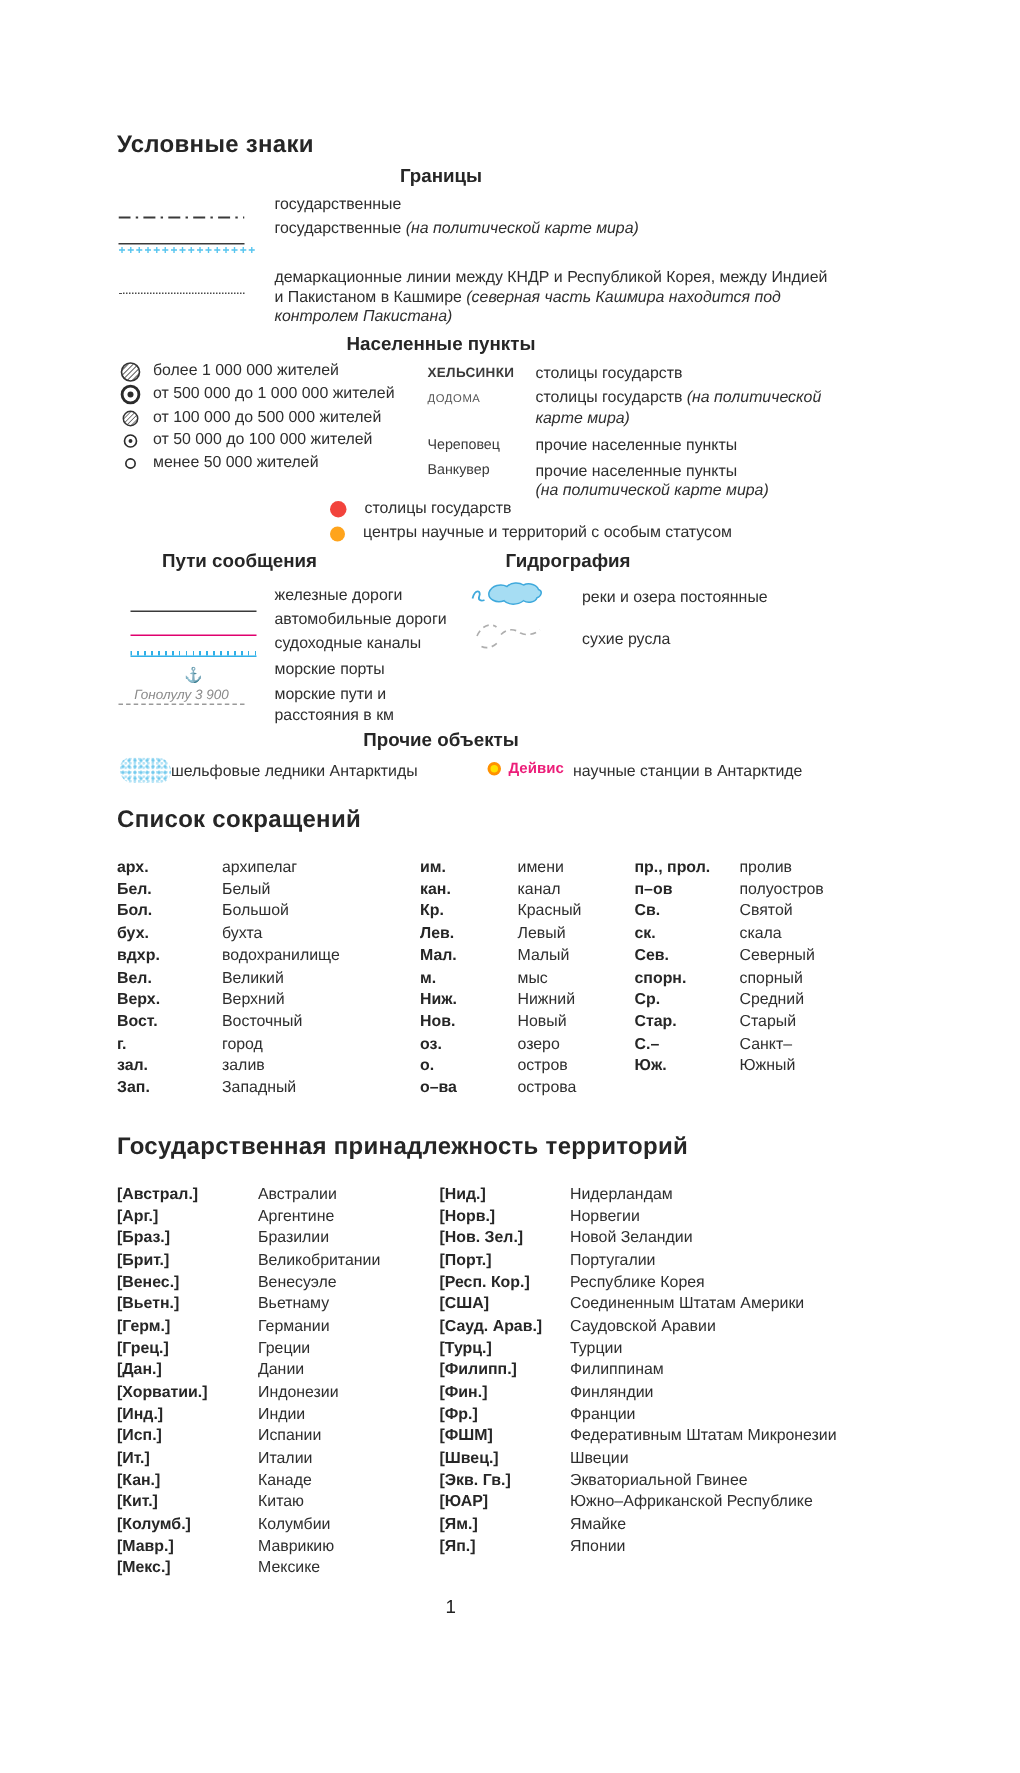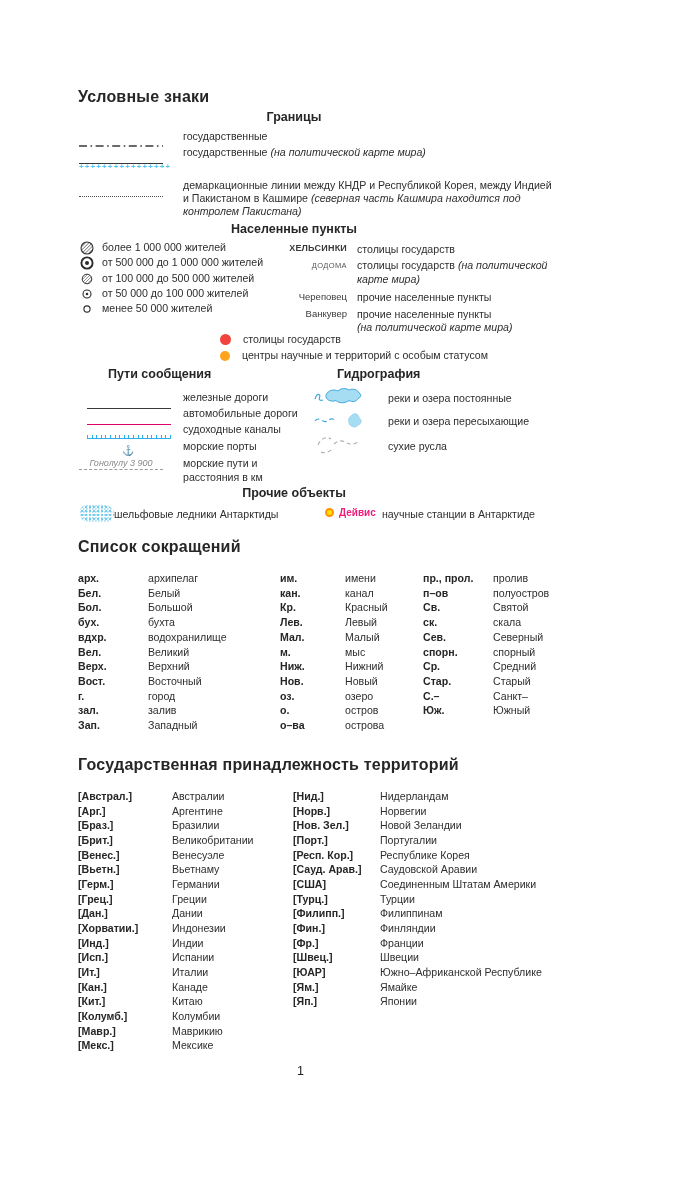--- a/index.html
+++ b/index.html
@@ -17,21 +17,21 @@
   .symrow .sym{position:absolute;left:0;top:4px;width:84px;text-align:center}
   .symrow .lbl{display:block;margin-left:104px}
   
   .lnSolid{width:84px;border-top:1.3px solid #3a3a3a}
   .lnDotted{width:84px;border-top:1.6px dotted #4a4a4a}
   .plusline{font-size:8px;font-weight:bold;color:#57c5ef;letter-spacing:1.1px;line-height:8px;display:block;margin-top:-2px}
   
   .setrow{display:flex;align-items:flex-start;height:15.3px}
   .setrow svg{flex:none;margin-right:8px}
   .exrow{display:flex}
-  .ex{flex:none;width:72px;text-align:right;padding-right:10px;color:#3a3a3a}
+  .ex{flex:none;width:72px;text-align:left;padding-right:10px;color:#3a3a3a}
   .exBold{font-size:9px;font-weight:bold;letter-spacing:.2px}
   .exSmall{font-size:7.5px;letter-spacing:.4px;color:#555}
   .exReg{font-size:9.5px}
   .exrow .lbl{width:212px}
   .dotrow{display:flex;align-items:center;height:15.8px}
   .dot{flex:none;width:11px;height:11px;border-radius:50%;margin-right:12px}
   .dotRed{background:#f2433c}
   .dotOrange{background:#ffa41c}
   
   .lnRail{width:84px;border-top:1.3px solid #3a3a3a}
@@ -202,29 +202,20 @@
     <span class="sym">
       <svg width="58" height="21">
         <path d="M2 13 c2 -7 6 -5 4.5 -1.5 c-1 2.5 1 3.5 3.5 2.5" fill="none" stroke="#3fa9dc" stroke-width="1.2"></path>
         <path d="M13 9 c2 -5 8 -6 12 -4 c3 -3 8 -3 11 -1 c4 -2 9 0 10 3 c3 1 2 4.5 -1 5.5 c-1 3 -6 4 -9 2 c-4 3 -10 3 -13 0 c-5 2 -11 -1 -10 -5.5 Z" fill="#a6ddf3" stroke="#3fa9dc" stroke-width="1"></path>
       </svg>
     </span>
     <span class="lbl">реки и озера постоянные</span>
   </div>
   <div class="hydrow">
     <span class="sym">
-      <svg width="58" height="18">
-        <path d="M2 10 c3 -4 6 -1 8 0 c2 1 4 1 6 -1 c2 -2 5 -1 7 0" fill="none" stroke="#3fa9dc" stroke-width="1.2" stroke-dasharray="5 3"></path>
-        <path d="M38 5 c3 -4 8 -2 8 2 c3 1 3 6 -1 7 c-2 3 -6 2 -8 0 c-2 -3 -2 -7 1 -9 Z" fill="#a6ddf3" stroke="#8fd2ef" stroke-width="0.8"></path>
-      </svg>
-    </span>
-    <span class="lbl">реки и озера пересыхающие</span>
-  </div>
-  <div class="hydrow">
-    <span class="sym">
       <svg width="52" height="24">
         <g fill="none" stroke="#aeaeae" stroke-width="1.1" stroke-dasharray="4 3">
           <path d="M5 12 c3 -7 9 -9 13 -6"></path>
           <path d="M8 19 c4 2 9 0 12 -4"></path>
           <path d="M21 11 c4 -4 9 -4 13 -1 c4 2 9 1 13 -2"></path>
         </g>
       </svg>
     </span>
     <span class="lbl">сухие русла</span>
   </div>
@@ -521,56 +512,64 @@
       <span class="ta">[Порт.]</span>
       <span class="tw">Португалии</span>
     </div>
 
     <div class="trow">
       <span class="ta">[Респ. Кор.]</span>
       <span class="tw">Республике Корея</span>
     </div>
 
     <div class="trow">
+      <span class="ta">[США]</span>
+      <span class="tw">Соединенным Штатам Америки</span>
+    </div>
+
+    <div class="trow">
       <span class="ta">[Сауд. Арав.]</span>
       <span class="tw">Саудовской Аравии</span>
     </div>
 
     <div class="trow">
-      <span class="ta">[США]</span>
-      <span class="tw">Соединенным Штатам Америки</span>
-    </div>
-
-    <div class="trow">
       <span class="ta">[Турц.]</span>
       <span class="tw">Турции</span>
     </div>
 
     <div class="trow">
       <span class="ta">[Филипп.]</span>
       <span class="tw">Филиппинам</span>
     </div>
 
     <div class="trow">
       <span class="ta">[Фин.]</span>
       <span class="tw">Финляндии</span>
     </div>
 
     <div class="trow">
       <span class="ta">[Фр.]</span>
       <span class="tw">Франции</span>
     </div>
 
+    <div class="trow">
+      <span class="ta">[ФШМ]</span>
+      <span class="tw">Федеративным Штатам Микронезии</span>
+    </div>
 
 
     <div class="trow">
       <span class="ta">[Швец.]</span>
       <span class="tw">Швеции</span>
     </div>
 
+    <div class="trow">
+      <span class="ta">[Экв. Гв.]</span>
+      <span class="tw">Экваториальной Гвинее</span>
+    </div>
 
     <div class="trow">
       <span class="ta">[ЮАР]</span>
       <span class="tw">Южно–Африканской Республике</span>
     </div>
 
     <div class="trow">
       <span class="ta">[Ям.]</span>
       <span class="tw">Ямайке</span>
     </div>

